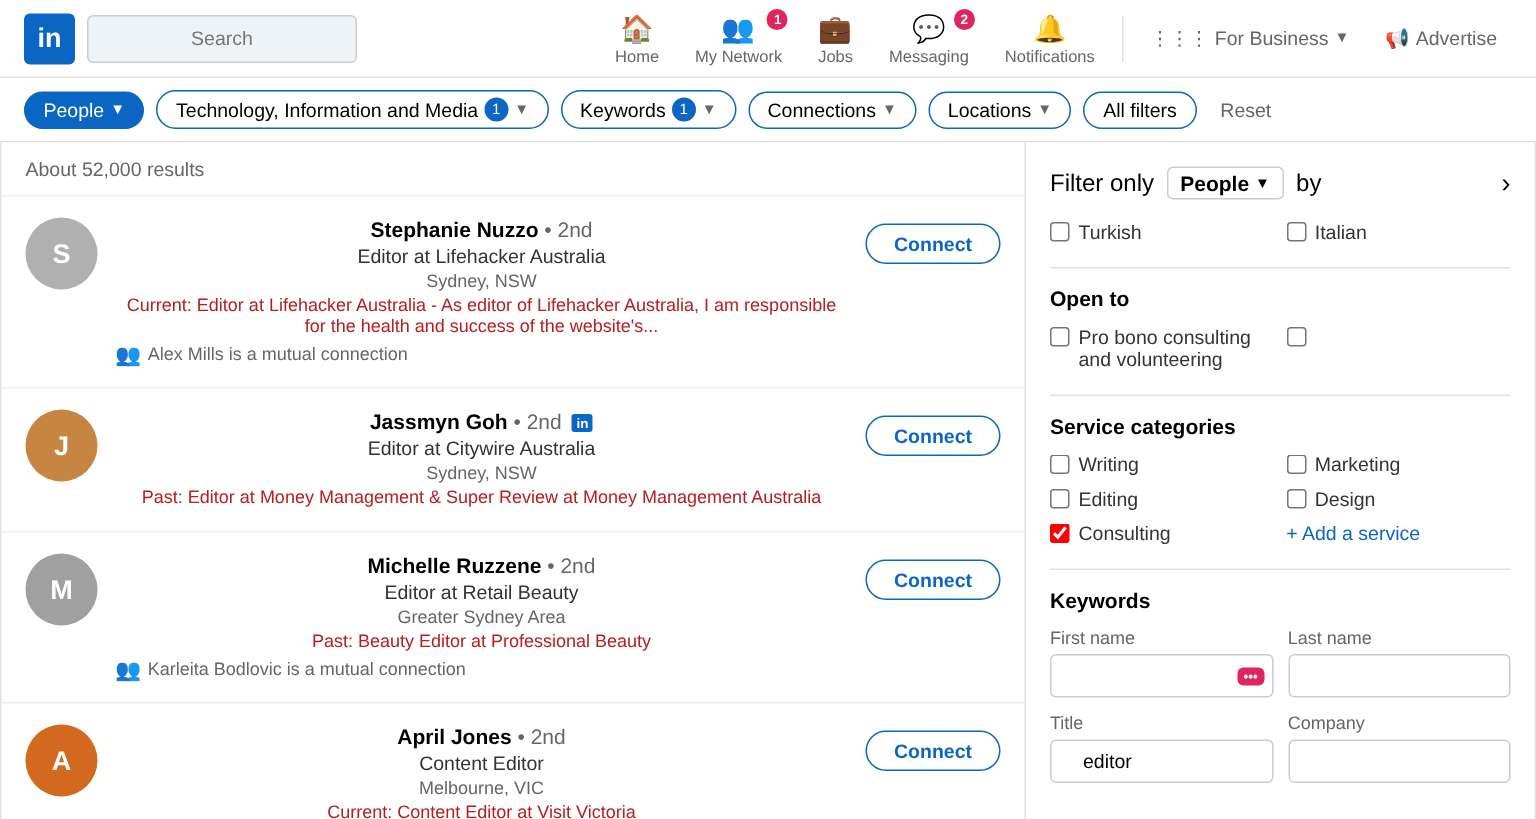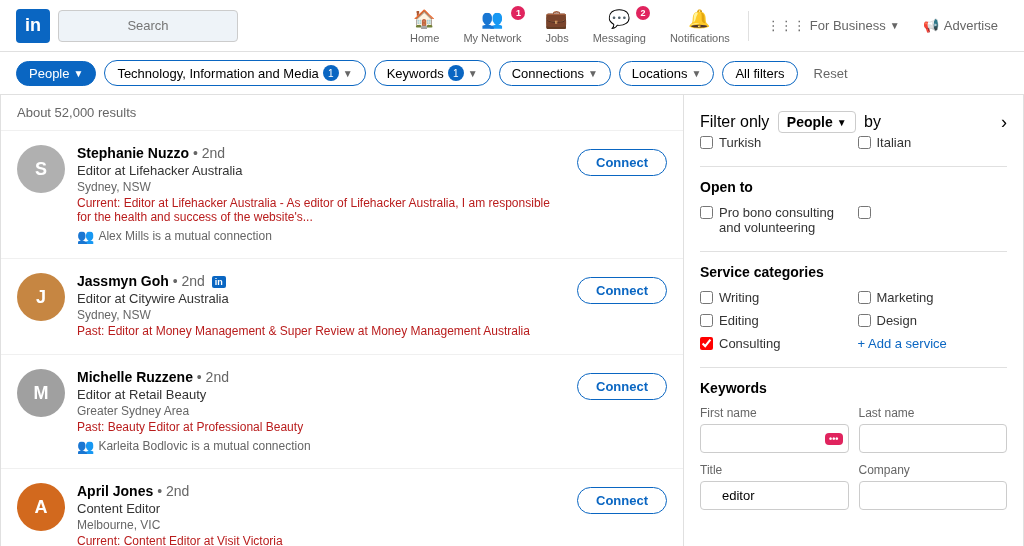--- a/index.html
+++ b/index.html
@@ -148,21 +148,21 @@
       background: #ccc;
       flex-shrink: 0;
       overflow: hidden;
       display: flex; align-items: center; justify-content: center;
       font-size: 18px; color: #fff; font-weight: bold;
     }
     .avatar-1 { background: #b0b0b0; }
     .avatar-2 { background: #c68642; }
     .avatar-3 { background: #a0a0a0; }
     .avatar-4 { background: #d2691e; }
-    .person-info { flex: 1; }
+    .person-info { flex: 1; text-align: center; }
     .person-name {
       font-size: 14px;
       font-weight: 600;
       color: #000;
     }
     .person-name .degree { font-weight: 400; color: #666; }
     .linkedin-badge {
       display: inline-block;
       background: #0a66c2;
       color: #fff;
@@ -198,21 +198,21 @@
       background: #fff;
       border: 1px solid #e0e0e0;
       border-top: none;
       border-left: none;
       padding: 16px;
     }
     .filter-panel-header {
       display: flex;
       align-items: center;
       justify-content: space-between;
-      margin-bottom: 2px;
+      margin-bottom: 14px;
     }
     .filter-panel-title {
       font-size: 16px;
       font-weight: 400;
       color: #000;
     }
     .filter-panel-title strong { font-weight: 600; }
     .filter-expand-btn {
       font-size: 18px;
       color: #000;

